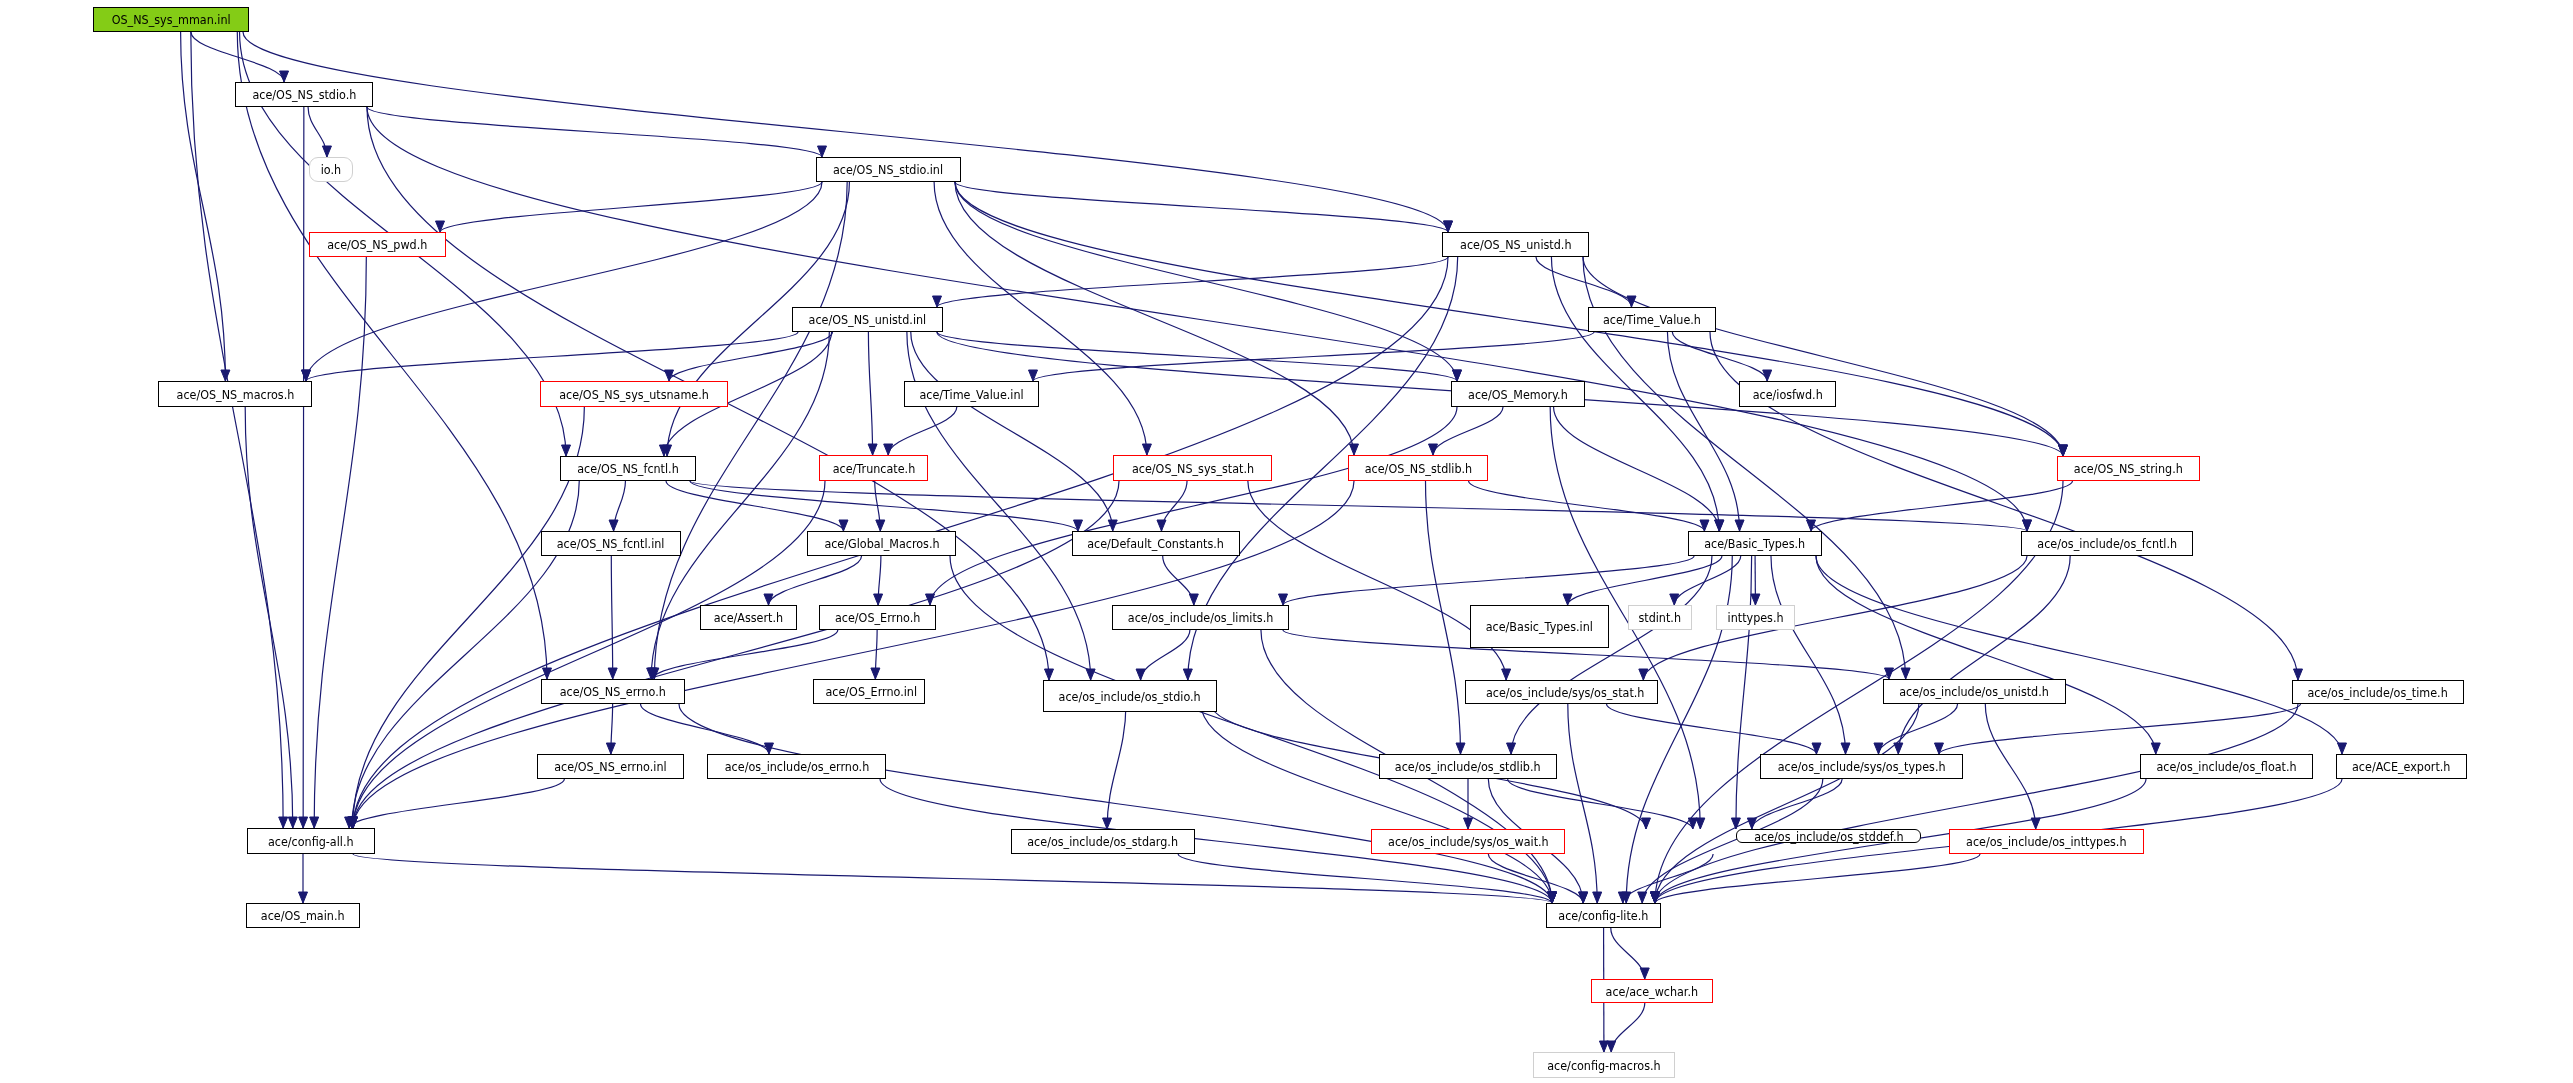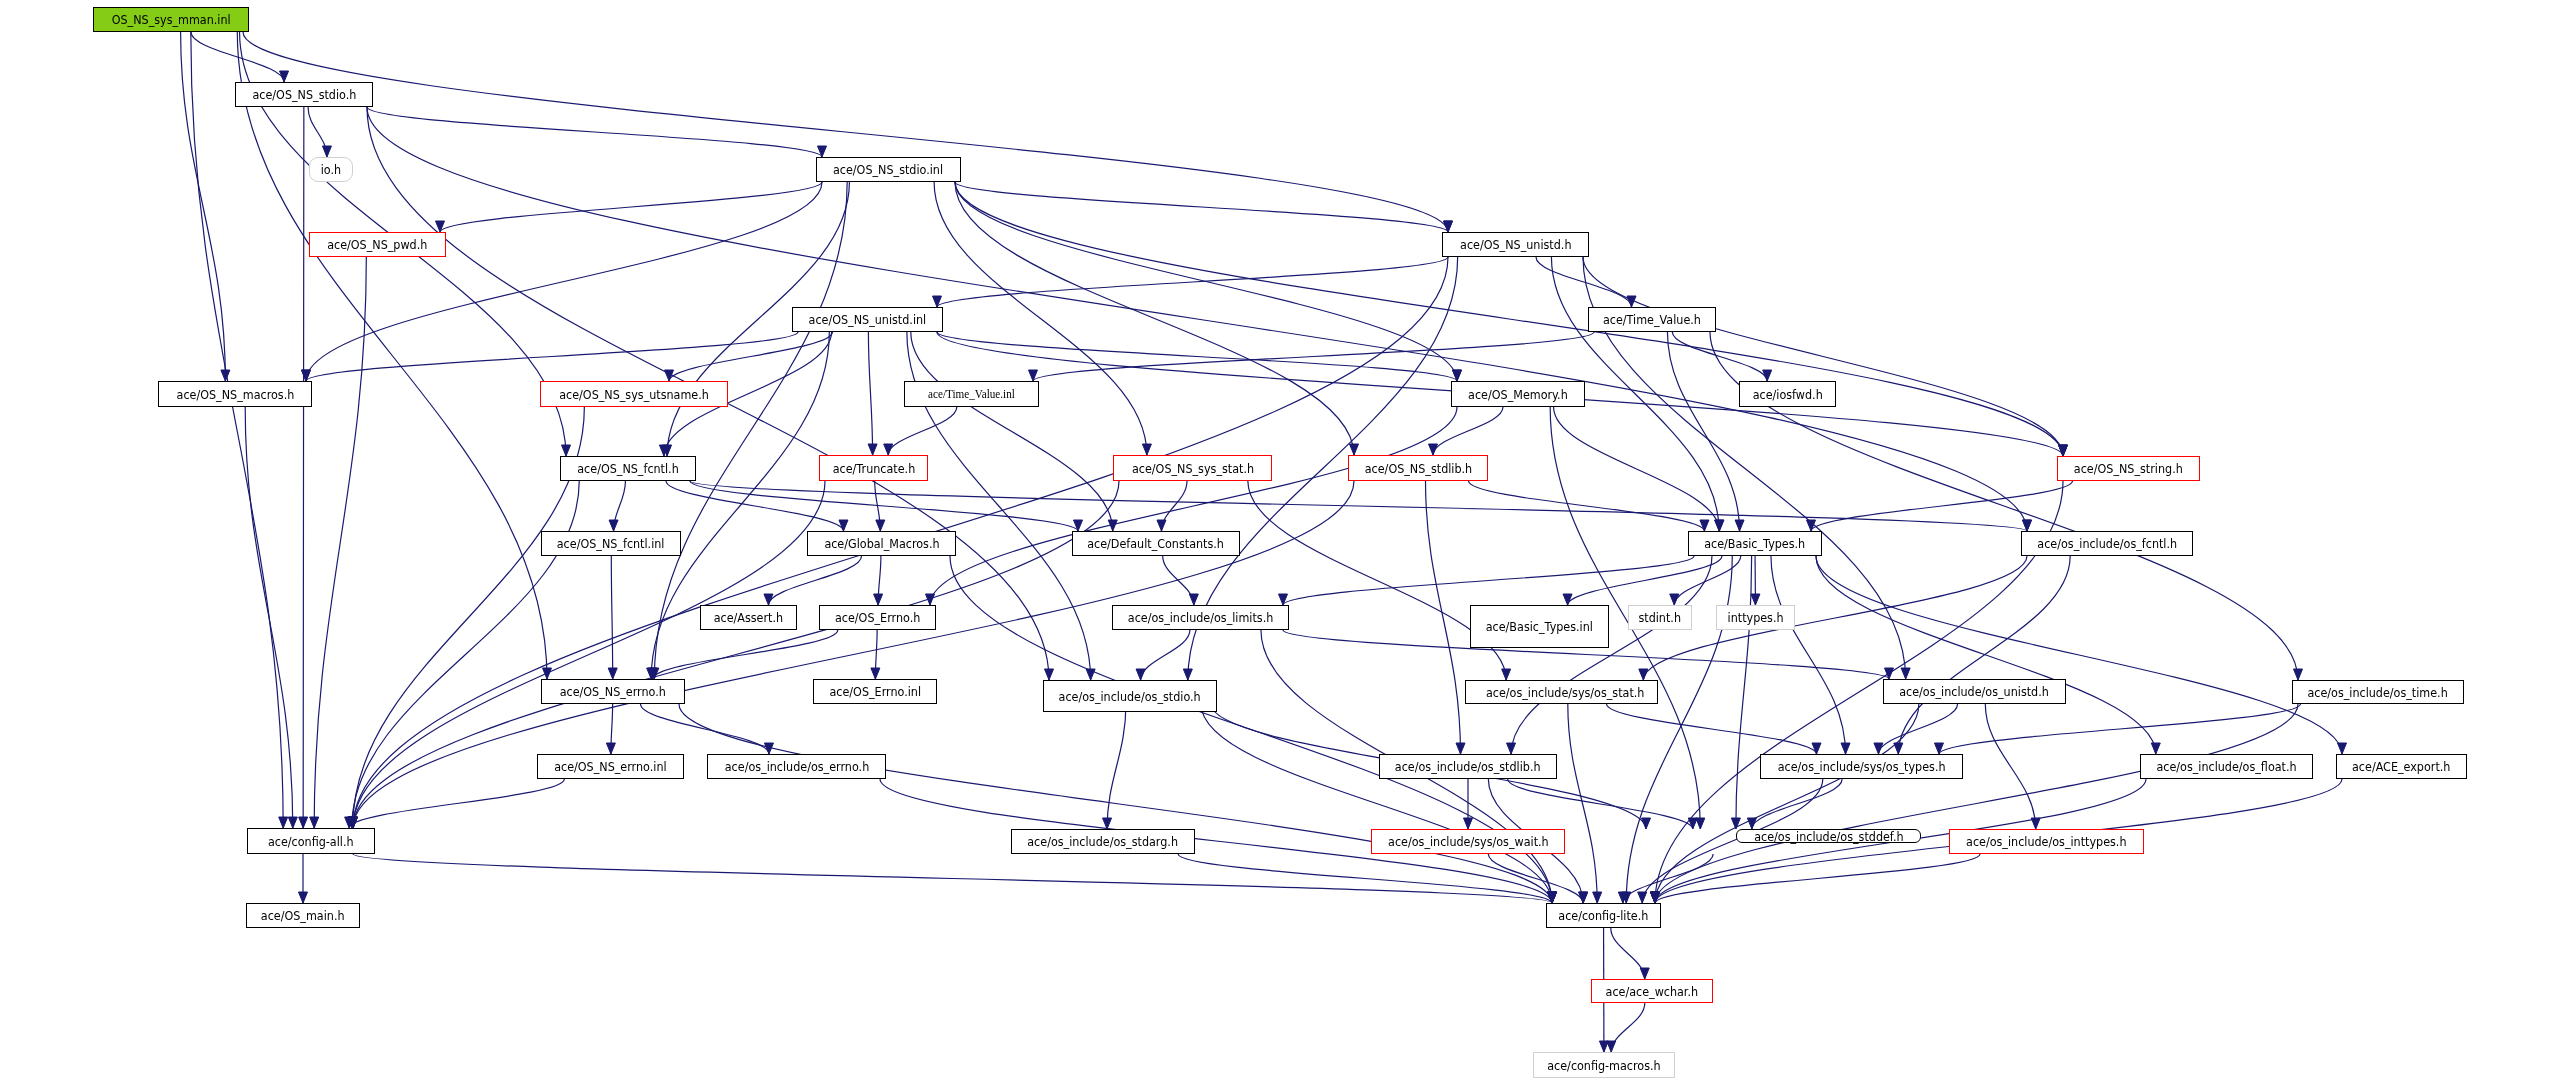--- a/index.html
+++ b/index.html
@@ -509,21 +509,21 @@
     </div>
   <div class="node" style="left:1588px;top:307px;width:128px;height:25px;">
       <span>ace/Time_Value.h</span>
     </div>
   <div class="node" style="left:158px;top:381px;width:154px;height:26px;">
       <span>ace/OS_NS_macros.h</span>
     </div>
   <div class="node undoc" style="left:540px;top:381px;width:188px;height:26px;">
       <span>ace/OS_NS_sys_utsname.h</span>
     </div>
-  <div class="node" style="left:904px;top:381px;width:135px;height:26px;font-family:Liberation Serif, serif;">
+  <div class="node" style="left:904px;top:381px;width:135px;height:26px;">
       <span>ace/Time_Value.inl</span>
     </div>
   <div class="node" style="left:1451px;top:381px;width:134px;height:26px;">
       <span>ace/OS_Memory.h</span>
     </div>
   <div class="node" style="left:1739px;top:381px;width:97px;height:26px;">
       <span>ace/iosfwd.h</span>
     </div>
   <div class="node" style="left:560px;top:456px;width:136px;height:25px;">
       <span>ace/OS_NS_fcntl.h</span>
@@ -569,21 +569,21 @@
     </div>
   <div class="node missing" style="left:1628px;top:605px;width:64px;height:25px;">
       <span>stdint.h</span>
     </div>
   <div class="node missing" style="left:1716px;top:605px;width:79px;height:25px;">
       <span>inttypes.h</span>
     </div>
   <div class="node" style="left:541px;top:679px;width:144px;height:25px;">
       <span>ace/OS_NS_errno.h</span>
     </div>
-  <div class="node" style="left:813px;top:679px;width:124px;height:25px;">
+  <div class="node" style="left:813px;top:679px;width:112px;height:25px;justify-content:flex-end;">
       <span>ace/OS_Errno.inl</span>
     </div>
   <div class="node" style="left:1043px;top:680px;width:174px;height:32px;">
       <span>ace/os_include/os_stdio.h</span>
     </div>
   <div class="node" style="left:1465px;top:680px;width:193px;height:24px;padding-left:8px;">
       <span>ace/os_include/sys/os_stat.h</span>
     </div>
   <div class="node" style="left:1883px;top:679px;width:183px;height:25px;">
       <span>ace/os_include/os_unistd.h</span>

